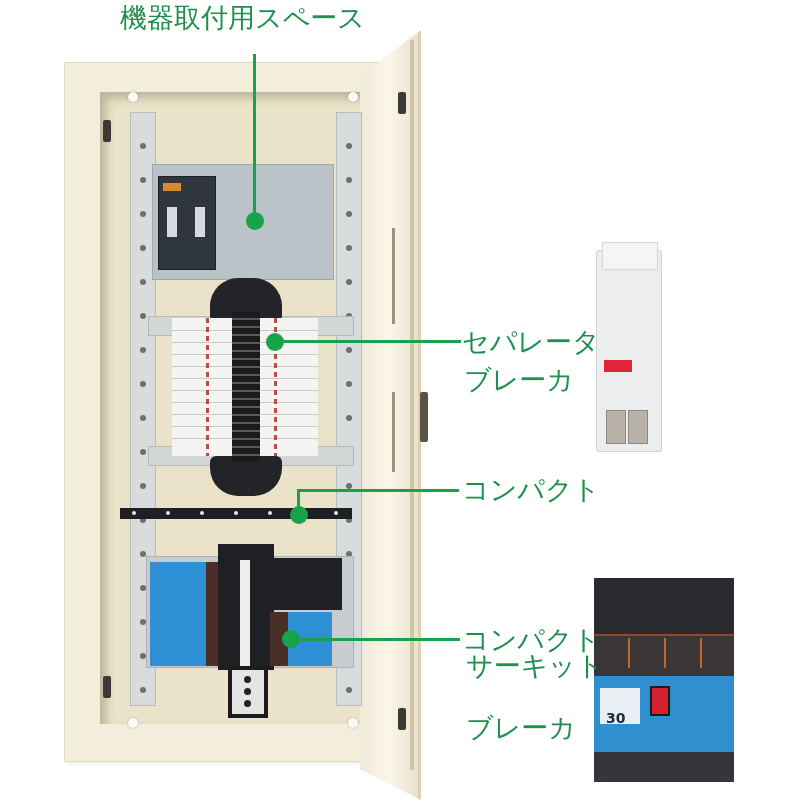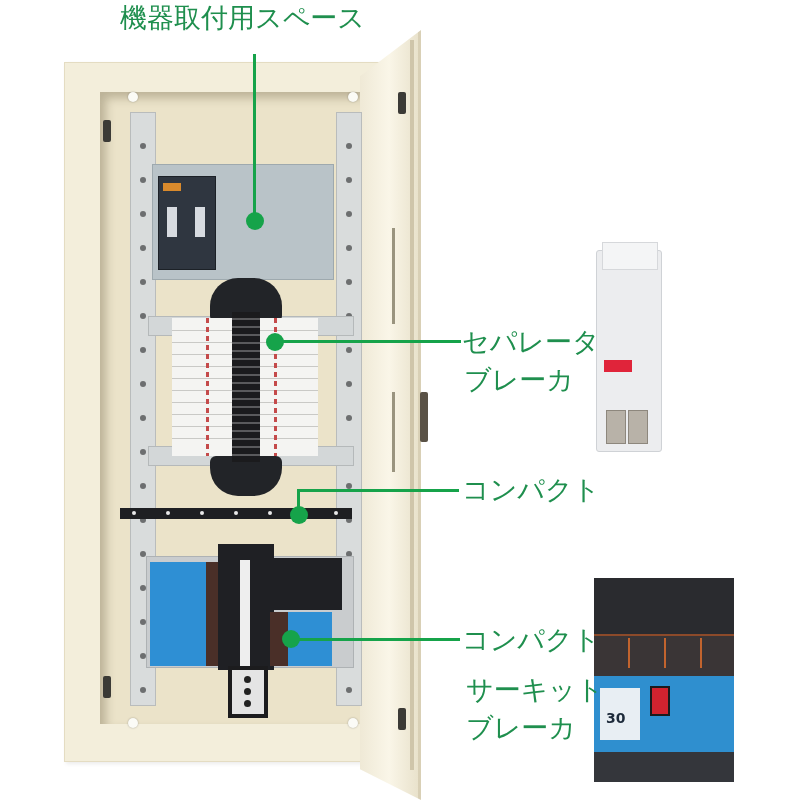--- a/index.html
+++ b/index.html
@@ -62,21 +62,21 @@
   .cb-red { position: absolute; left: 12px; top: 118px; width: 28px; height: 12px; background: #e0243a; }
   .cb-term { position: absolute; top: 168px; width: 18px; height: 32px; background: #b8b2a8; border: 1px solid #8d877d; }
 
   
   .mccb { left: 594px; top: 578px; width: 140px; height: 204px; }
   .m-top { position: absolute; left: 0; top: 0; width: 140px; height: 56px; background: #2a2b2f; }
   .m-mid { position: absolute; left: 0; top: 56px; width: 140px; height: 42px; background: #3a3536; border-top: 2px solid #8c4a2a; }
   .m-ticks { position: absolute; top: 60px; width: 2px; height: 30px; background: #c2642e; }
   .m-blue { position: absolute; left: 0; top: 98px; width: 140px; height: 76px; background: #2f8fcf; }
   .m-base { position: absolute; left: 0; top: 174px; width: 140px; height: 30px; background: #34363b; }
-  .m-label { position: absolute; left: 6px; top: 110px; width: 40px; height: 52px; background: #e8eef3; }
+  .m-label { position: absolute; left: 6px; top: 110px; width: 40px; height: 36px; background: #e8eef3; }
   .m-handle { position: absolute; left: 56px; top: 108px; width: 16px; height: 26px; background: #d2232f; border: 2px solid #1b1b1d; }
 </style>
 </head>
 <body>
 
 <div class="abs cabinet"></div>
 <div class="abs interior"></div>
 
 <div class="abs screw" style="left:128px;top:92px;"></div>
 <div class="abs screw" style="left:348px;top:92px;"></div>
@@ -215,14 +215,14 @@
 <div class="label" style="left:464px;top:362px;">ブレーカ</div>
 
 <div class="gdot" style="left:290px;top:506px;"></div>
 <div class="gline" style="left:297px;top:490px;width:3px;height:20px;"></div>
 <div class="gline" style="left:297px;top:489px;width:162px;height:3px;"></div>
 <div class="label" style="left:462px;top:472px;">コンパクト</div>
 
 <div class="gdot" style="left:282px;top:630px;"></div>
 <div class="gline" style="left:290px;top:638px;width:170px;height:3px;"></div>
 <div class="label" style="left:462px;top:622px;">コンパクト</div>
-<div class="label" style="left:466px;top:672px;">サーキット</div>
+<div class="label" style="left:466px;top:648px;">サーキット</div>
 <div class="label" style="left:466px;top:710px;">ブレーカ</div>
 
 </body></html>

